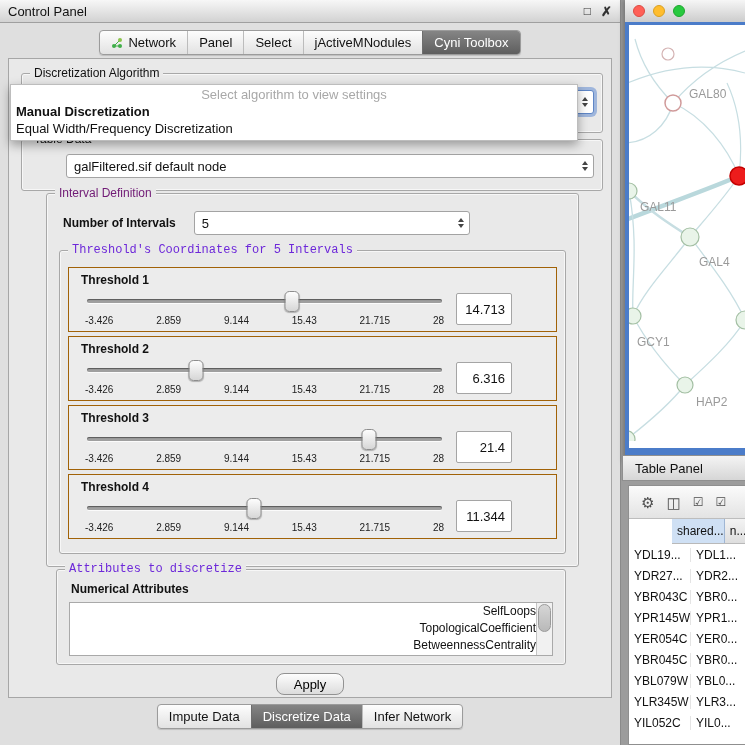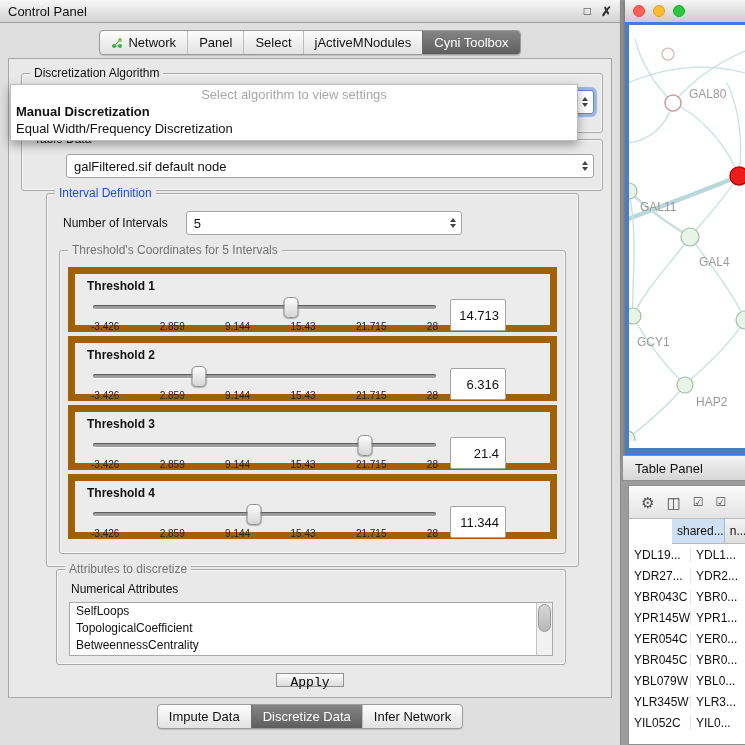--- a/index.html
+++ b/index.html
@@ -19,61 +19,61 @@
   .tab{padding:4px 11px;font-size:13px;display:flex;align-items:center;gap:5px;border-left:1px solid #bcbcbc;white-space:nowrap;}
   .tab:first-child{border-left:none;}
   .tab.selected{background:linear-gradient(#858585,#5e5e5e);color:#fff;border-left-color:#6e6e6e;}
   .net-icon{display:inline-block;}
   
   .inner-panel{position:absolute;left:8px;top:58px;width:604px;height:640px;border:1px solid #a6a6a6;
         background:#e9e9e9;box-sizing:border-box;}
   .group{position:absolute;border:1px solid #a8a8a8;border-radius:3px;
         box-shadow:inset 0 0 0 1px rgba(255,255,255,.65);}
   .group-label{position:absolute;top:-8px;left:8px;background:#e9e9e9;padding:0 4px;font-size:12px;line-height:14px;}
-  .group-label.green{color:#1d4ed8;}
-  .group-label.blue{color:#737373;}
-  .bold-label{font-weight:normal;font-size:12px;}
+  .group-label.green{color:#701a75;}
+  .group-label.blue{color:#6d28d9;font-family:Liberation Mono, monospace;}
+  .bold-label{font-weight:bold;font-size:12px;}
   
   .combo{position:absolute;height:24px;background:#fff;border:1px solid #a3a3a3;border-radius:3px;
         display:flex;align-items:center;box-sizing:border-box;}
   .combo .combo-text{flex:1;font-size:13px;padding-left:7px;overflow:hidden;white-space:nowrap;}
   .combo .combo-arrows{width:16px;display:flex;flex-direction:column;align-items:center;justify-content:center;gap:2px;}
   .arr-up{width:0;height:0;border-left:3.5px solid transparent;border-right:3.5px solid transparent;border-bottom:4px solid #444;}
   .arr-down{width:0;height:0;border-left:3.5px solid transparent;border-right:3.5px solid transparent;border-top:4px solid #444;}
   .combo.focused{border-color:#5f86c6;box-shadow:0 0 0 3px rgba(98,140,210,.55);}
   
   .popup{position:absolute;left:10px;top:84px;width:566px;background:#fff;border:1px solid #bdbdbd;
         box-shadow:0 4px 10px rgba(0,0,0,.35);z-index:60;padding:2px 0 3px 0;}
   .popup-placeholder{font-size:13px;color:#a8a8a8;text-align:center;line-height:16px;}
   .popup-item{font-size:13px;line-height:17px;padding-left:5px;}
   .popup-item.bold{font-weight:bold;}
   
-  .threshold-box{position:relative;margin:4px 8px;height:65px;border:7px solid #a16207;background:#ececec;box-sizing:border-box;padding-left:17px;}
+  .threshold-box{position:relative;margin:4px 8px;height:65px;border:1px solid #a16207;background:#ececec;box-sizing:border-box;padding-left:17px;}
   .th-label{position:absolute;left:12px;top:5px;font-weight:bold;font-size:12px;}
   .th-row{position:absolute;left:16px;right:44px;top:20px;height:42px;display:flex;align-items:center;gap:12px;}
   .slider{position:relative;flex:1;height:40px;}
   .track{position:absolute;left:2px;right:2px;top:10px;height:4px;background:#9f9f9f;border-radius:2px;
         box-shadow:inset 0 1px 1px rgba(0,0,0,.45),0 1px 0 rgba(255,255,255,.8);}
   .thumb{position:absolute;top:2px;width:13px;height:19px;transform:translateX(-50%);
         background:linear-gradient(#fdfdfd,#d6d6d6);border:1px solid #8d8d8d;border-radius:5px;
         box-shadow:0 1px 1px rgba(0,0,0,.25);}
   .ticks{position:absolute;left:0;right:0;top:26px;display:flex;justify-content:space-between;font-size:10px;color:#222;}
   .th-value{width:56px;height:32px;background:#fff;border:1px solid #a5a5a5;border-radius:2px;font-size:13px;
         line-height:32px;text-align:right;padding-right:6px;box-sizing:border-box;}
   
   .attr-list{position:absolute;left:12px;top:32px;right:12px;height:52px;background:#fff;border:1px solid #a9a9a9;
         display:flex;overflow:hidden;}
-  .list-items{flex:1;overflow:hidden;}
+  .list-items{flex:1;overflow:hidden;text-align:right;}
   .list-item{height:17px;line-height:17px;font-size:12px;padding-left:6px;white-space:nowrap;}
   .vscroll{width:15px;background:#f1f1f1;border-left:1px solid #c4c4c4;position:relative;}
   .vthumb{position:absolute;left:1px;right:1px;top:1px;height:26px;background:linear-gradient(#d6d6d6,#b9b9b9);
         border:1px solid #9a9a9a;border-radius:7px;}
-  .apply-btn{position:absolute;left:50%;top:614px;transform:translateX(-50%);width:68px;height:14px;
-        background:linear-gradient(#fdfdfd,#dcdcdc);border:1px solid #929292;border-radius:0;font-size:13px;
-        font-family:Liberation Mono, monospace;}
+  .apply-btn{position:absolute;left:50%;top:614px;transform:translateX(-50%);width:68px;height:22px;
+        background:linear-gradient(#fdfdfd,#dcdcdc);border:1px solid #929292;border-radius:8px;font-size:13px;
+        font-family:Liberation Sans, sans-serif;}
   .bottom-tabs{position:absolute;top:704px;left:0;right:0;display:flex;justify-content:center;}
   
   #network-window{position:absolute;left:625px;top:0;width:120px;height:462px;box-shadow:-2px 0 5px rgba(0,0,0,.25);}
   .mac-titlebar{height:22px;background:linear-gradient(#f6f6f6,#cccccc);border-bottom:1px solid #919191;
         display:flex;align-items:center;gap:8px;padding-left:8px;}
   .light{width:12px;height:12px;border-radius:50%;box-sizing:border-box;}
   .light.red{background:#ff6057;border:1px solid #dd4b43;}
   .light.yellow{background:#ffbd2e;border:1px solid #d9a022;}
   .light.green{background:#28c93f;border:1px solid #1ea72f;}
   .net-frame{position:absolute;top:22px;left:0;right:0;bottom:0;background:#4b7cc9;padding:3px 0 14px 4px;box-sizing:border-box;}

